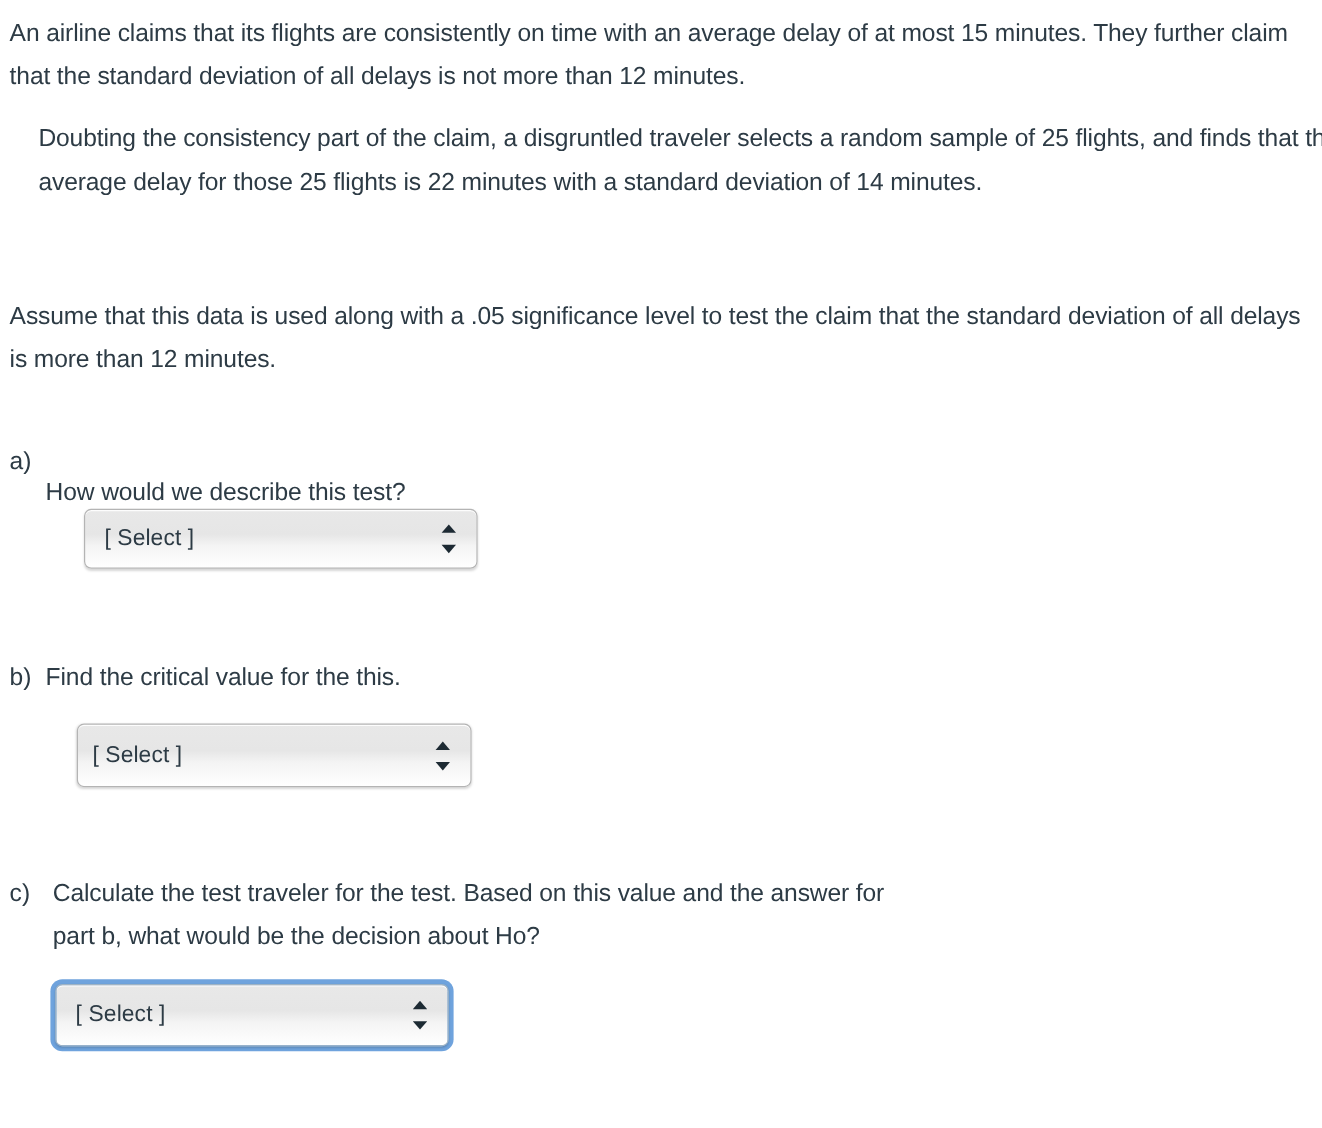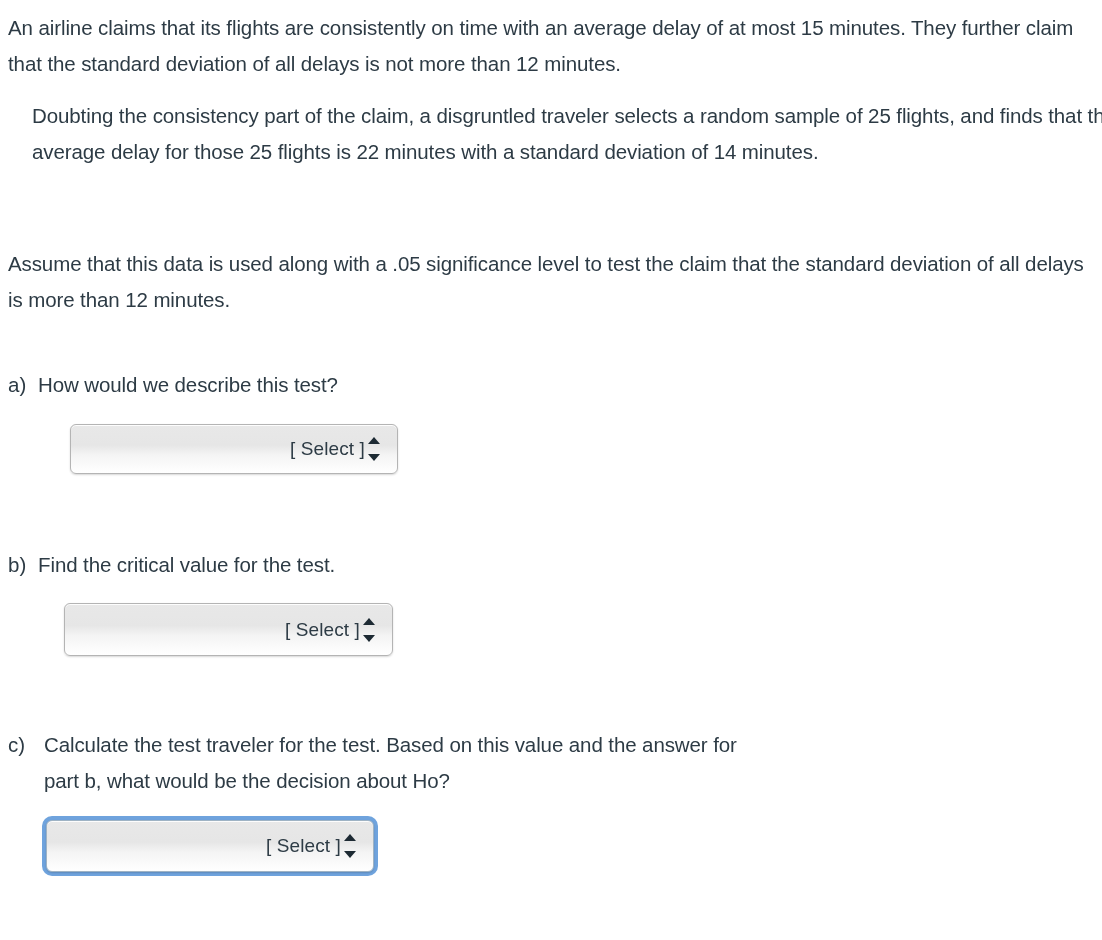--- a/index.html
+++ b/index.html
@@ -55,21 +55,21 @@
     color: #2d3b45;
     white-space: nowrap;
   }
   .qitem .qtext {
     font-size: 20.5px;
     line-height: 36px;
     color: #2d3b45;
     letter-spacing: -0.1px;
   }
   .qitem-a { top: 367px; }
-  .qitem-a .qtext { margin-left: 30px; }
+  .qitem-a .qtext { margin-left: 30px; margin-top: 26px; }
   .qitem-b { top: 547px; }
   .qitem-b .qtext { margin-left: 30px; }
   .qitem-c { top: 727px; }
   .qitem-c .qtext {
     margin-left: 36px;
     width: 720px;
   }
 
   
   .select-wrap {
@@ -94,21 +94,20 @@
                 #e8e8e8 0%,
                 #e6e6e6 42%,
                 #f4f4f4 62%,
                 #ffffff 100%);
     box-shadow: 0 1px 2px rgba(0,0,0,0.16),
                 inset 0 1px 0 rgba(255,255,255,0.9);
     display: flex;
     align-items: center;
     cursor: pointer;
     overflow: hidden;
-    text-align: right;
   }
   .fake-select .sel-label {
     flex: 1 1 auto;
     font-size: 19px;
     color: #2d3b45;
     white-space: nowrap;
     overflow: hidden;
     letter-spacing: 0.1px;
   }
   .fake-select .sel-arrows {
@@ -183,21 +182,21 @@
       <span class="sel-label">[ Select ]</span>
       <span class="sel-arrows">
         <span class="tri tri-up"></span>
         <span class="tri tri-down"></span>
       </span>
     </div>
   </div>
 
   <div class="qitem qitem-b">
     <span class="marker">b)</span>
-    <div class="qtext">Find the critical value for the test.</div>
+    <div class="qtext">Find the critical value for the this.</div>
   </div>
 
   <div class="select-wrap sel-b">
     <div class="fake-select">
       <span class="sel-label">[ Select ]</span>
       <span class="sel-arrows">
         <span class="tri tri-up"></span>
         <span class="tri tri-down"></span>
       </span>
     </div>

